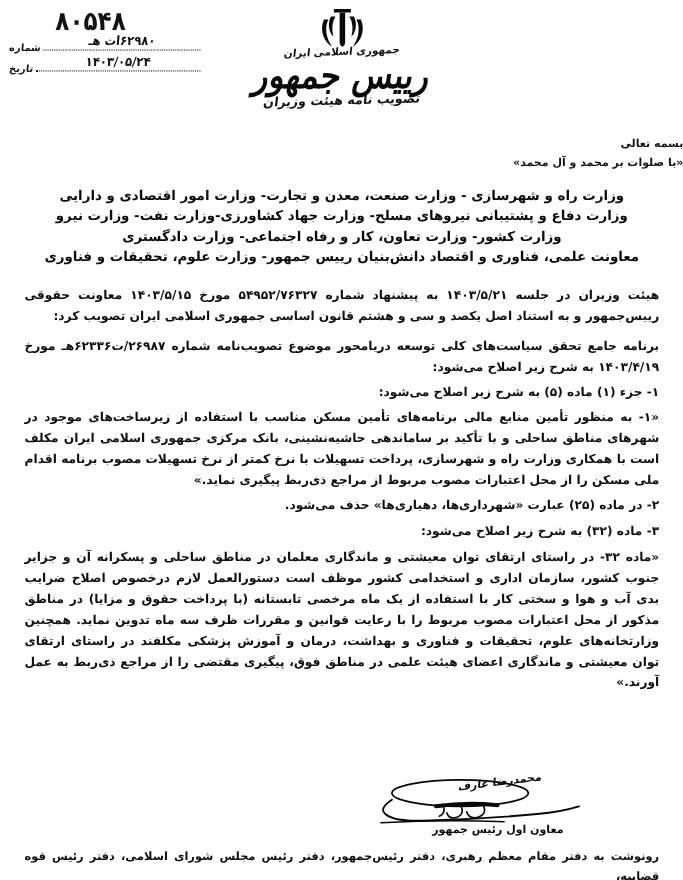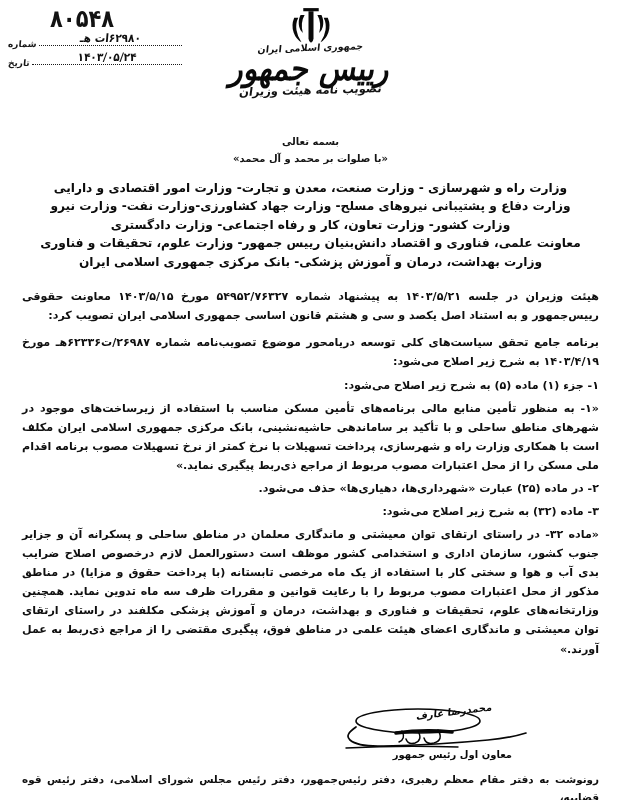--- a/index.html
+++ b/index.html
@@ -113,22 +113,21 @@
     font-size: 11.5px;
     font-weight: 700;
     color: #121212;
     margin-top: -3px;
     letter-spacing: 0.2px;
     transform: rotate(-1.5deg) skewX(-9deg);
   }
 
   
   .invocation {
-    text-align: center;
-    margin-top: 16px;
+    margin-top: 6px;
   }
   .invocation .line1 {
     font-size: 10px;
     font-weight: 700;
     color: #141414;
     line-height: 1.55;
   }
   .invocation .line2 {
     font-size: 10px;
     font-weight: 700;
@@ -277,21 +276,20 @@
 <div class="invocation">
   <div class="line1">بسمه تعالی</div>
   <div class="line2">«با صلوات بر محمد و آل محمد»</div>
 </div>
 
 <div class="addressees">
   <div>وزارت راه و شهرسازی - وزارت صنعت، معدن و تجارت- وزارت امور اقتصادی و دارایی</div>
   <div>وزارت دفاع و پشتیبانی نیروهای مسلح- وزارت جهاد کشاورزی-وزارت نفت- وزارت نیرو</div>
   <div>وزارت کشور- وزارت تعاون، کار و رفاه اجتماعی- وزارت دادگستری</div>
   <div>معاونت علمی، فناوری و اقتصاد دانش‌بنیان رییس جمهور- وزارت علوم، تحقیقات و فناوری</div>
-  <div>وزارت بهداشت، درمان و آموزش پزشکی- بانک مرکزی جمهوری اسلامی ایران</div>
 </div>
 
 <div class="body-block">
   <p>هیئت وزیران در جلسه ۱۴۰۳/۵/۲۱ به پیشنهاد شماره ۵۴۹۵۲/۷۶۳۲۷ مورخ ۱۴۰۳/۵/۱۵ معاونت حقوقی رییس‌جمهور و به استناد اصل یکصد و سی و هشتم قانون اساسی جمهوری اسلامی ایران تصویب کرد:</p>
   <div class="spacer-sm"></div>
   <p>برنامه جامع تحقق سیاست‌های کلی توسعه دریامحور موضوع تصویب‌نامه شماره ۲۶۹۸۷/ت۶۲۳۳۶هـ مورخ ۱۴۰۳/۴/۱۹ به شرح زیر اصلاح می‌شود:</p>
   <p class="p-nostretch">۱- جزء (۱) ماده (۵) به شرح زیر اصلاح می‌شود:</p>
   <p>«۱- به منظور تأمین منابع مالی برنامه‌های تأمین مسکن مناسب با استفاده از زیرساخت‌های موجود در شهرهای مناطق ساحلی و با تأکید بر ساماندهی حاشیه‌نشینی، بانک مرکزی جمهوری اسلامی ایران مکلف است با همکاری وزارت راه و شهرسازی، پرداخت تسهیلات با نرخ کمتر از نرخ تسهیلات مصوب برنامه اقدام ملی مسکن را از محل اعتبارات مصوب مربوط از مراجع ذی‌ربط پیگیری نماید.»</p>
   <p class="p-nostretch">۲- در ماده (۲۵) عبارت «شهرداری‌ها، دهیاری‌ها» حذف می‌شود.</p>
   <p class="p-nostretch">۳- ماده (۳۲) به شرح زیر اصلاح می‌شود:</p>

